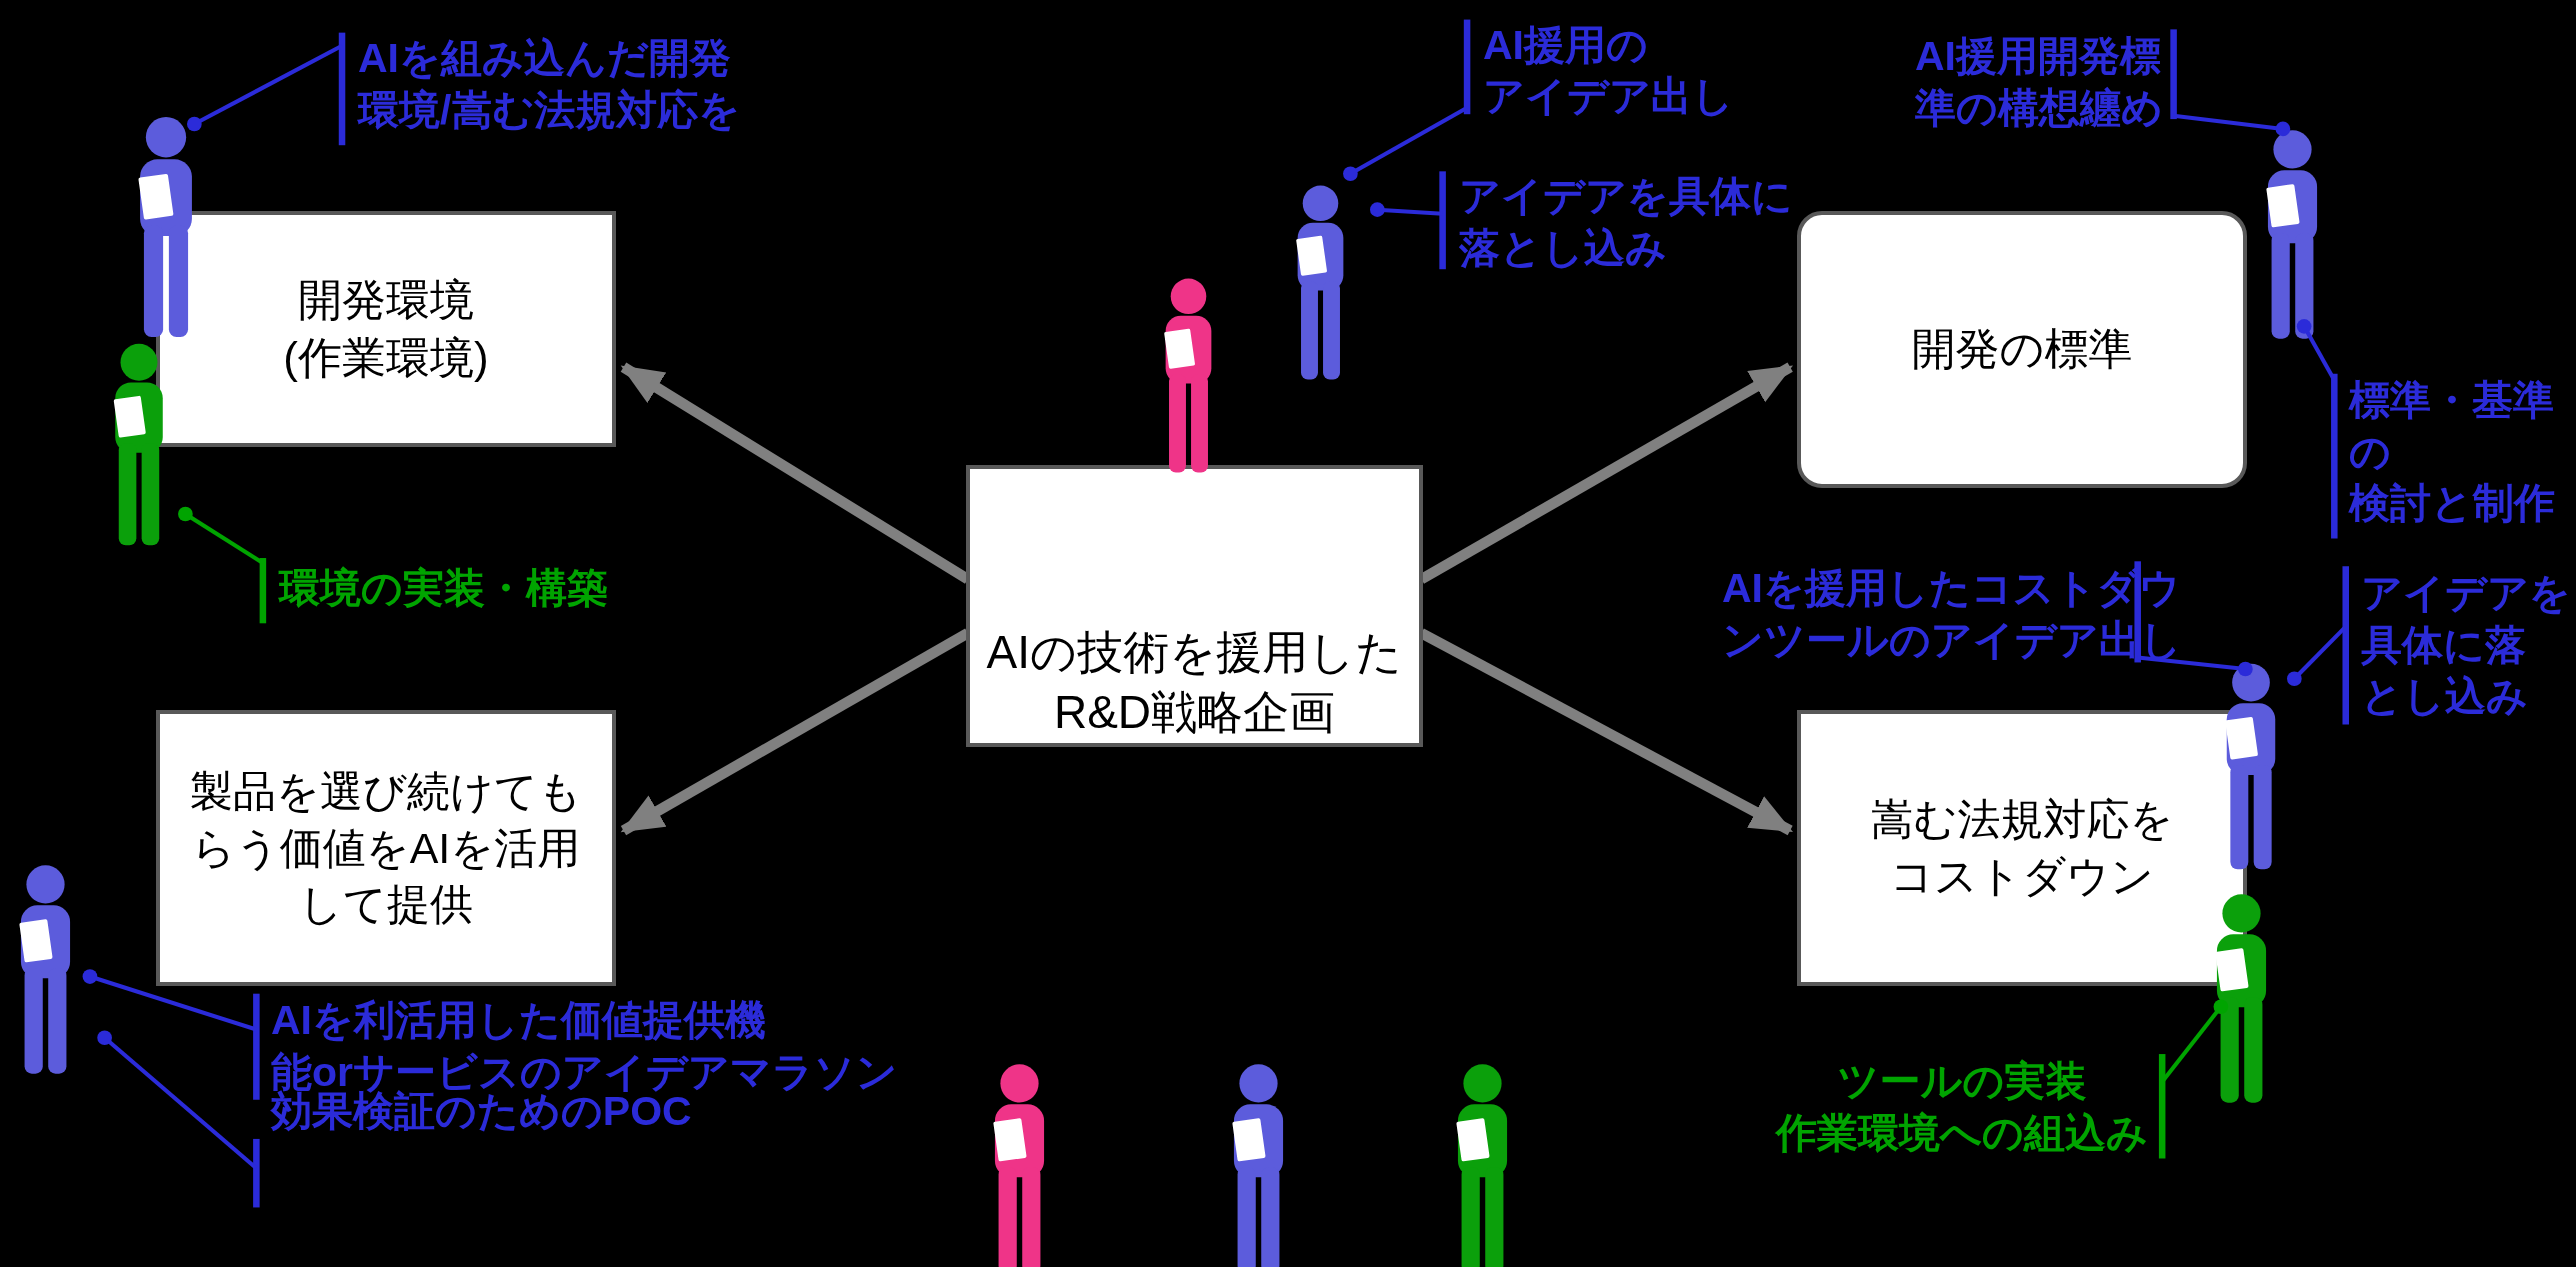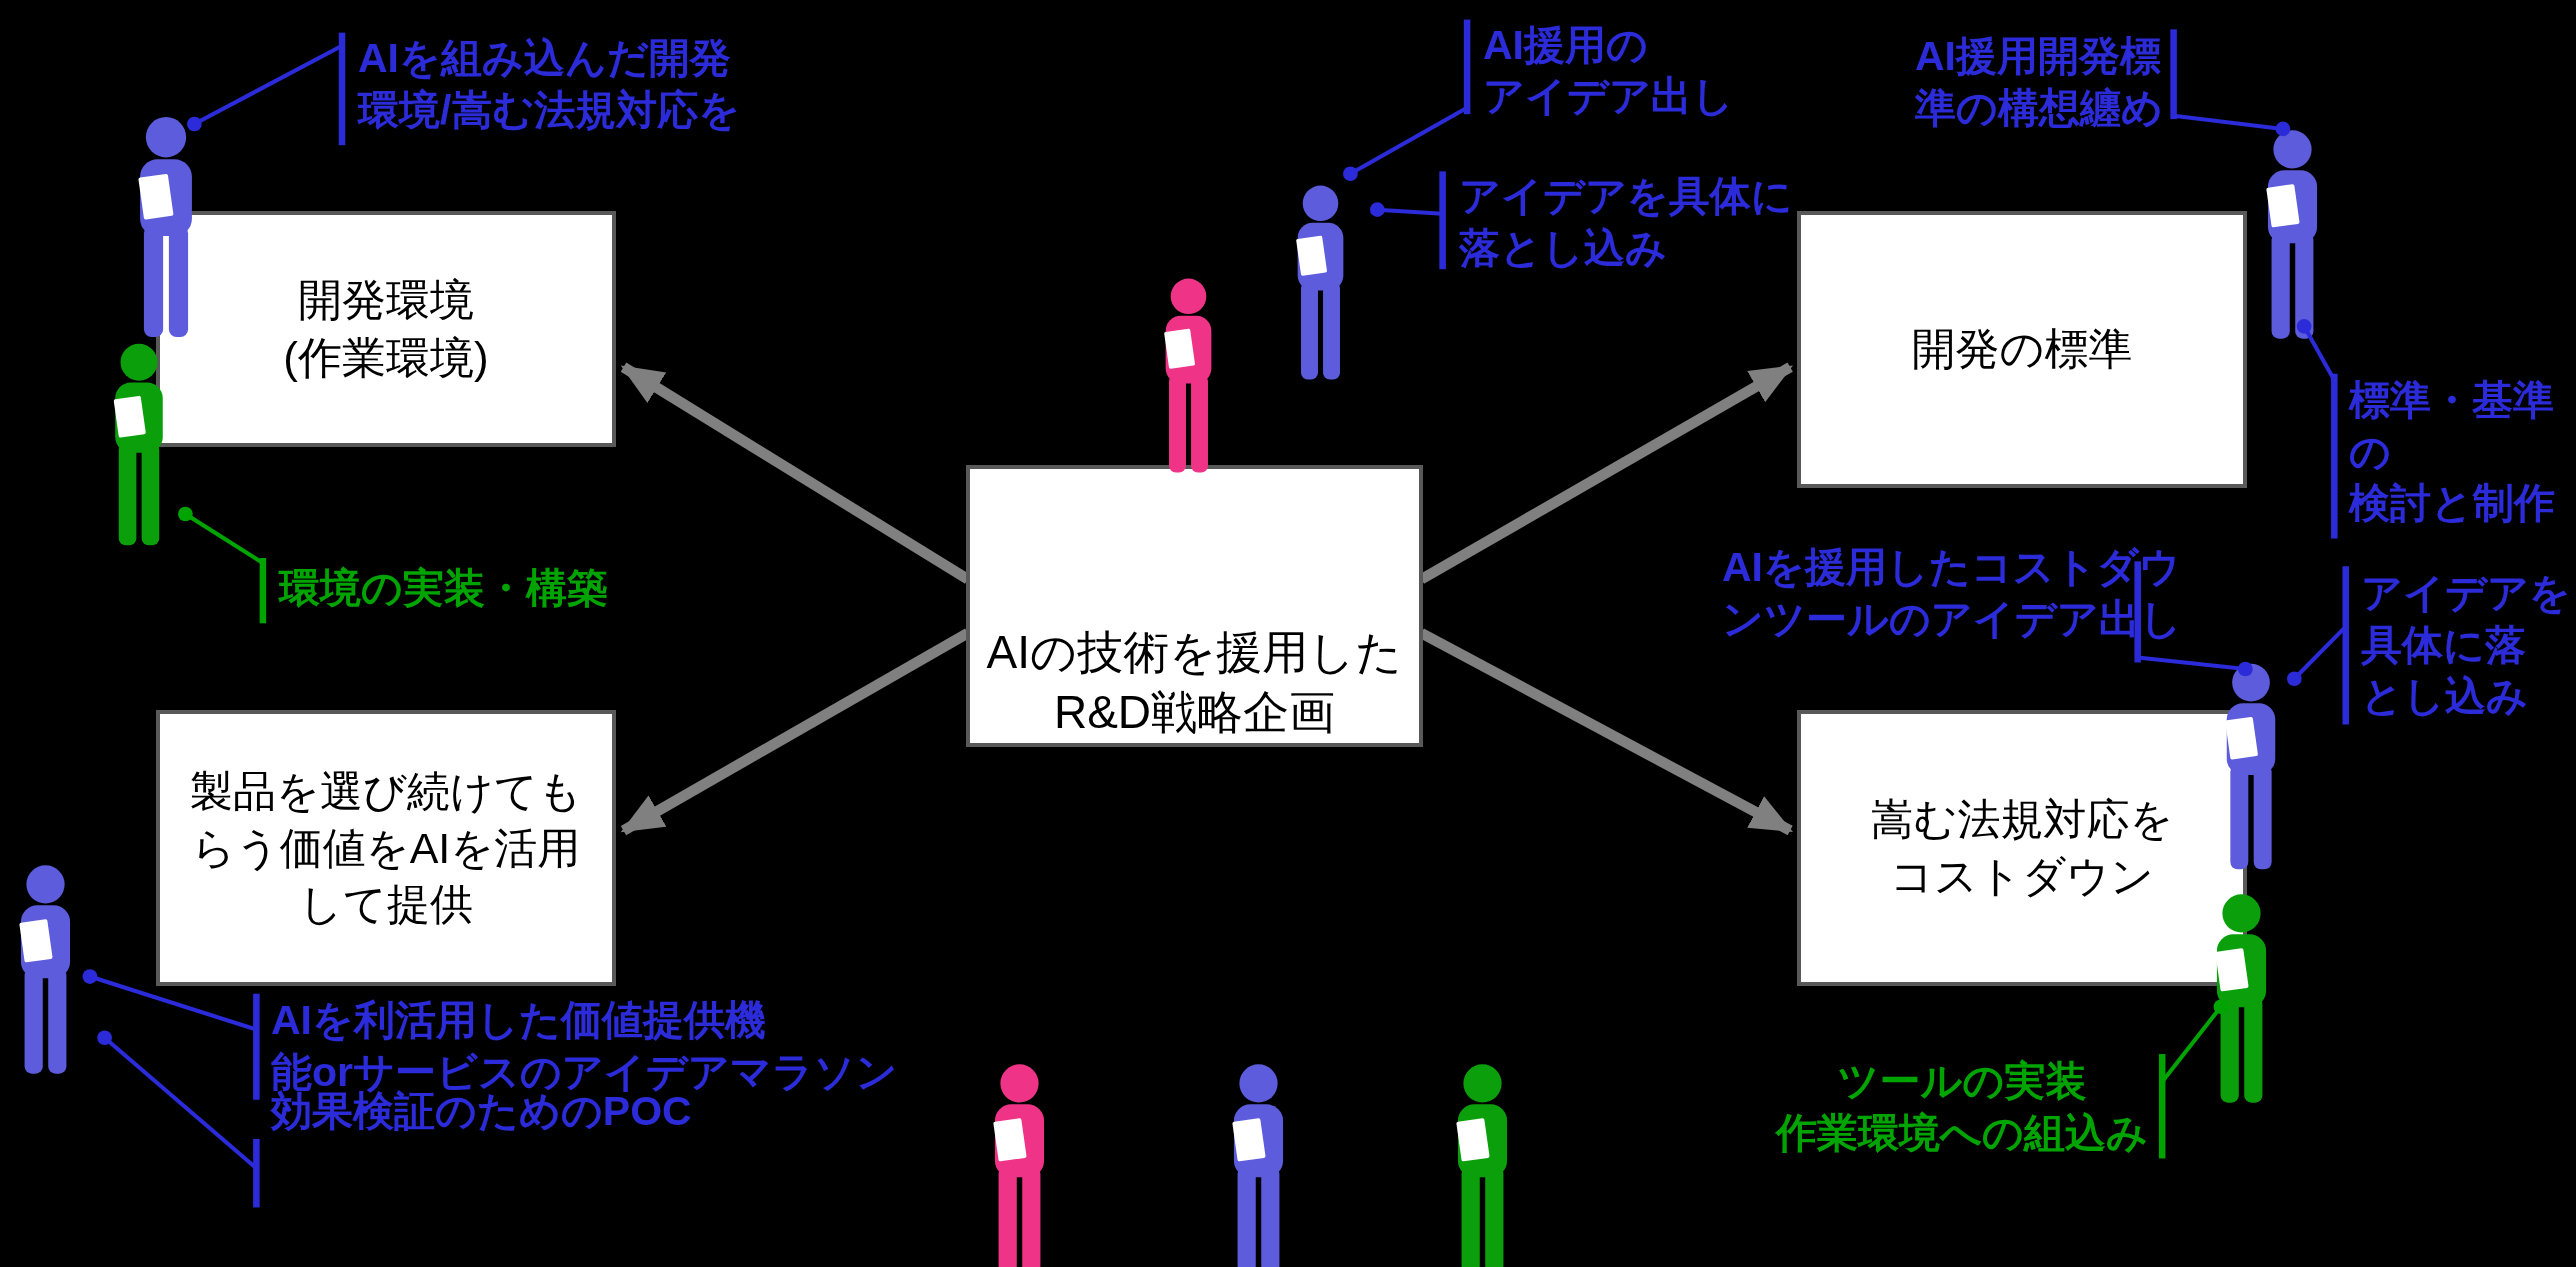--- a/index.html
+++ b/index.html
@@ -72,21 +72,21 @@
     <div>製品を選び続けても</div>
     <div>らう価値をAIを活用</div>
     <div>して提供</div>
   </div>
 
   <div class="box center" style="left:966px; top:465px; width:457px; height:282px;justify-content:flex-end;">
     <div>AIの技術を援用した</div>
     <div>R&amp;D戦略企画</div>
   </div>
 
-  <div class="box" style="left:1797px; top:211px; width:450px; height:277px;">
+  <div class="box" style="left:1797px; top:211px; width:450px; height:277px;border-radius:25px;">
     <div>開発の標準</div>
   </div>
 
   <div class="box" style="left:1797px; top:710px; width:450px; height:276px; font-size:43px;">
     <div>嵩む法規対応を</div>
     <div>コストダウン</div>
   </div>
 
   <svg class="person blue" style="left:118px;  top:114px;  width:96px; height:226px;" viewBox="0 0 100 235">
       <use href="#person-shape"></use>
@@ -192,21 +192,21 @@
     <div>AI援用開発標</div>
     <div>準の構想纏め</div>
   </div>
 
   <div class="label blue" style="left:2349px; top:375px;">
     <div>標準・基準</div>
     <div>の</div>
     <div>検討と制作</div>
   </div>
 
-  <div class="label blue" style="left:1722px; top:542px;">
+  <div class="label blue" style="left:1722px; top:563px;">
     <div>AIを援用したコストダウ</div>
     <div>ンツールのアイデア出し</div>
   </div>
 
   <div class="label blue" style="left:2361px; top:568px;">
     <div>アイデアを</div>
     <div>具体に落</div>
     <div>とし込み</div>
   </div>
 

